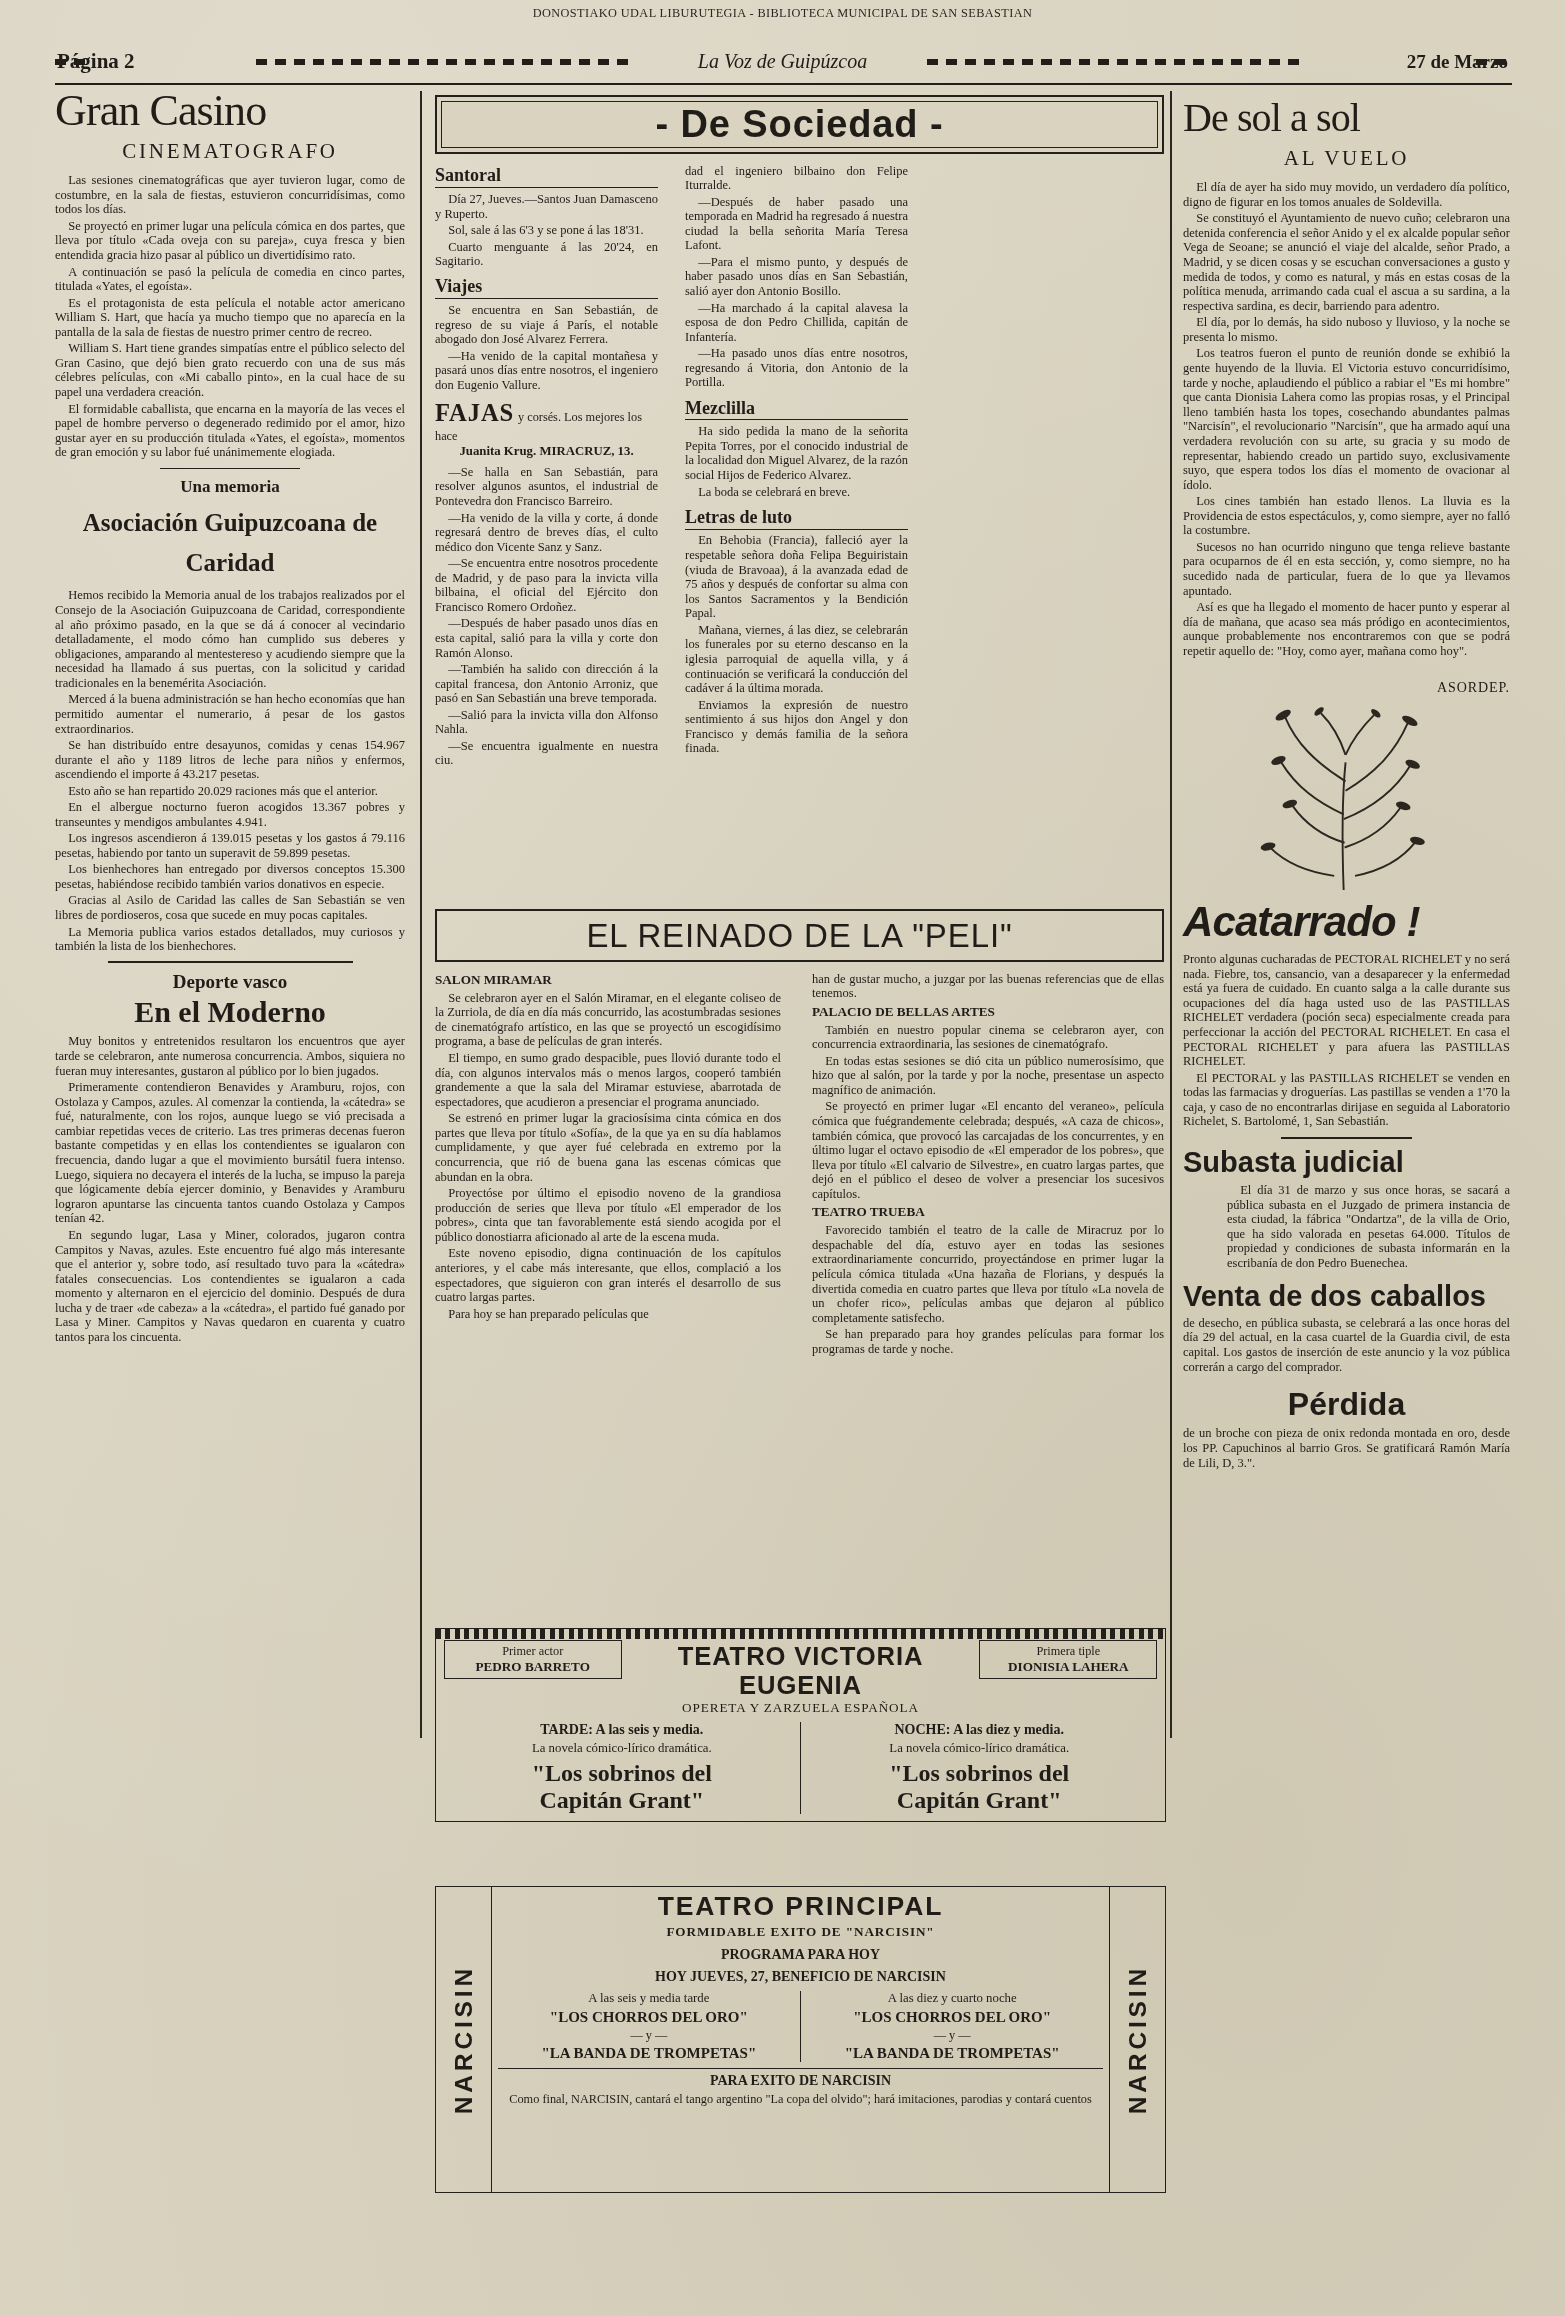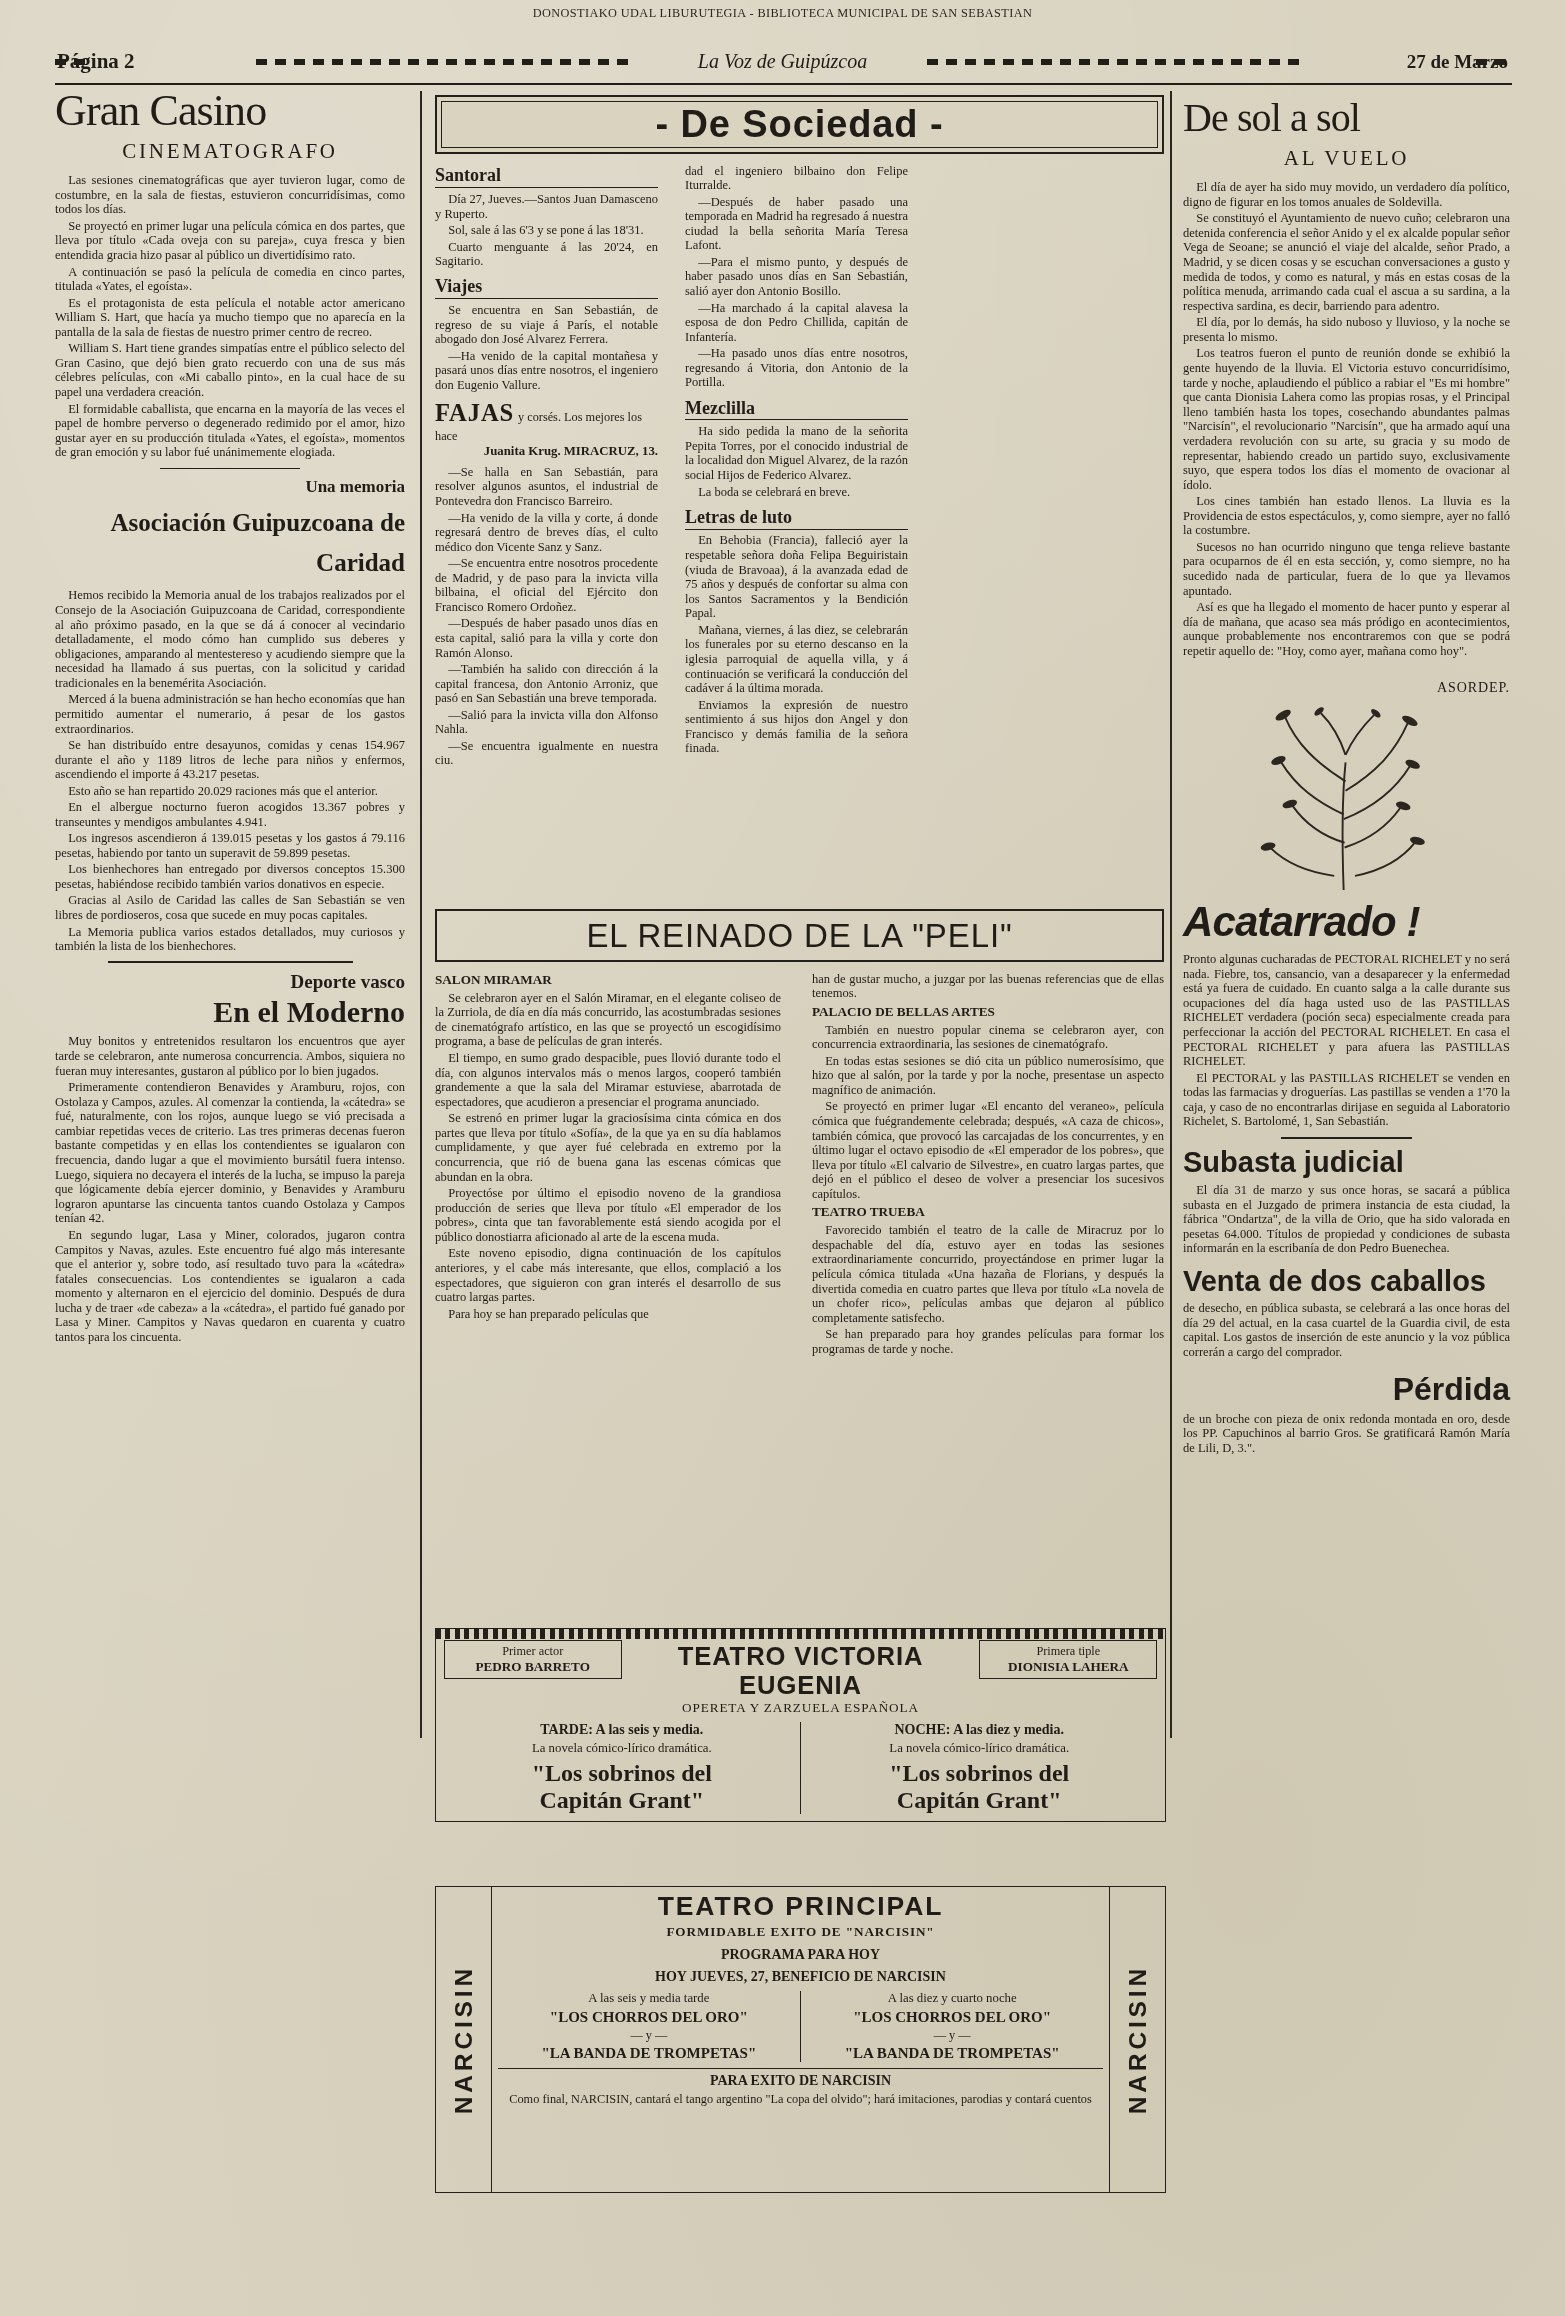--- a/index.html
+++ b/index.html
@@ -24,21 +24,21 @@
   .col{position:absolute;}
   .c1{left:55px;top:88px;width:350px;}
   .c2{left:435px;top:95px;width:729px;}
   .c3{left:1183px;top:95px;width:327px;}
 
   .vline{position:absolute;width:1.9px;background:#2a2620;}
 
   h1.big{font-size:44px;line-height:45px;margin:0 0 5.7px 0;font-weight:normal;letter-spacing:-0.9px;}
   h2.sub{font-size:21px;letter-spacing:2.8px;margin:3.8px 0 9.5px 0;text-align:center;font-weight:normal;}
   h2.head2{font-size:28px;margin:5.7px 0 5.7px 0;font-weight:bold;}
-  .center{text-align:right;}
+  .center{text-align:center;}
 
   p.t{font-size:12.5px;line-height:14.6px;text-align:justify;margin:0 0 1.9px 0;text-indent:13.2px;
       font-family:"Liberation Serif",serif;}
   p.t.noind{text-indent:0;}
 
   .sep{margin:7.6px auto;width:70%;height:1.9px;background:#231f1a;}
   .sep.short{width:40%;}
 
   
   .banner{position:relative;border:2.8px solid #231f1a;height:55px;margin-bottom:9.5px;background:#d9d3c0;}
@@ -318,21 +318,21 @@
       </g>
     </svg>
   </div>
 
   <div class="acat" style="margin-top:3.8px;">Acatarrado !</div>
   <p class="t noind" style="margin-top:5.7px;">Pronto algunas cucharadas de PECTORAL RICHELET y no será nada. Fiebre, tos, cansancio, van a desaparecer y la enfermedad está ya fuera de cuidado. En cuanto salga a la calle durante sus ocupaciones del día haga usted uso de las PASTILLAS RICHELET verdadera (poción seca) especialmente creada para perfeccionar la acción del PECTORAL RICHELET. En casa el PECTORAL RICHELET y para afuera las PASTILLAS RICHELET.</p>
   <p class="t">El PECTORAL y las PASTILLAS RICHELET se venden en todas las farmacias y droguerías. Las pastillas se venden a 1'70 la caja, y caso de no encontrarlas dirijase en seguida al Laboratorio Richelet, S. Bartolomé, 1, San Sebastián.</p>
 
   <div class="sep short"></div>
   <div class="subasta">Subasta judicial</div>
-  <p class="t" style="margin-top:3.8px;">El día 31 de marzo y sus once horas, se sacará a pública subasta en el Juzgado de primera instancia de esta ciudad, la fábrica "Ondartza", de la villa de Orio, que ha sido valorada en pesetas 64.000. Títulos de propiedad y condiciones de subasta informarán en la escribanía de don Pedro Buenechea.</p>
+  <p class="t" style="margin-top:3.8px;margin-left:44px;">El día 31 de marzo y sus once horas, se sacará a pública subasta en el Juzgado de primera instancia de esta ciudad, la fábrica "Ondartza", de la villa de Orio, que ha sido valorada en pesetas 64.000. Títulos de propiedad y condiciones de subasta informarán en la escribanía de don Pedro Buenechea.</p>
 
   <div class="subasta" style="margin-top:9.5px;line-height:32px;">Venta de dos caballos</div>
   <p class="t noind" style="margin-top:3.8px;">de desecho, en pública subasta, se celebrará a las once horas del día 29 del actual, en la casa cuartel de la Guardia civil, de esta capital. Los gastos de inserción de este anuncio y la voz pública correrán a cargo del comprador.</p>
 
   <div class="subasta center" style="margin-top:11.4px;font-size:32px;">Pérdida</div>
   <p class="t noind" style="margin-top:3.8px;">de un broche con pieza de onix redonda montada en oro, desde los PP. Capuchinos al barrio Gros. Se gratificará Ramón María de Lili, D, 3.".</p>
 </div>
 
 </div>
 

